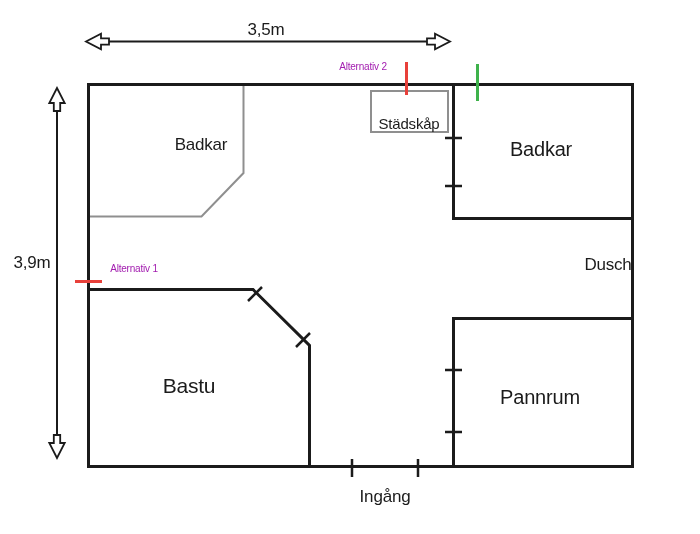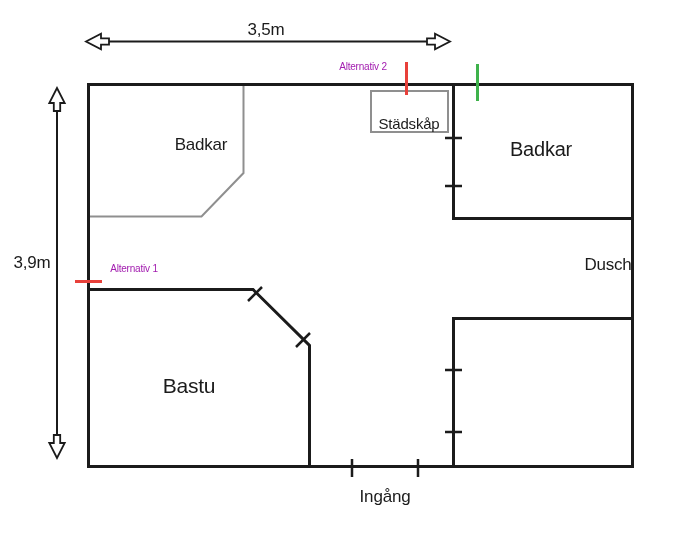--- a/index.html
+++ b/index.html
@@ -76,18 +76,19 @@
   </svg>
 
   <div class="label dim" style="left:266px; top:29px;">3,5m</div>
   <div class="label dim" style="left:32px; top:262px;">3,9m</div>
 
   <div class="label room-sm" style="left:157px; top:144px;margin-left:44px;">Badkar</div>
   <div class="label box-lbl" style="left:409px; top:111px;margin-top:12px;">Städskåp</div>
   <div class="label room-md" style="left:541px; top:149px;">Badkar</div>
   <div class="label room-sm" style="left:608px; top:264px;">Dusch</div>
   <div class="label room-lg" style="left:189px; top:385px;">Bastu</div>
+  <div class="label room-md" style="left:540px; top:397px;">Pannrum</div>
   <div class="label room-sm" style="left:385px; top:496px;">Ingång</div>
 
   <div class="label red-lbl" style="left:363px; top:67px;">Alternativ 2</div>
   <div class="label red-lbl" style="left:134px; top:269px;">Alternativ 1</div>
 
 </div>
 
 </body></html>

